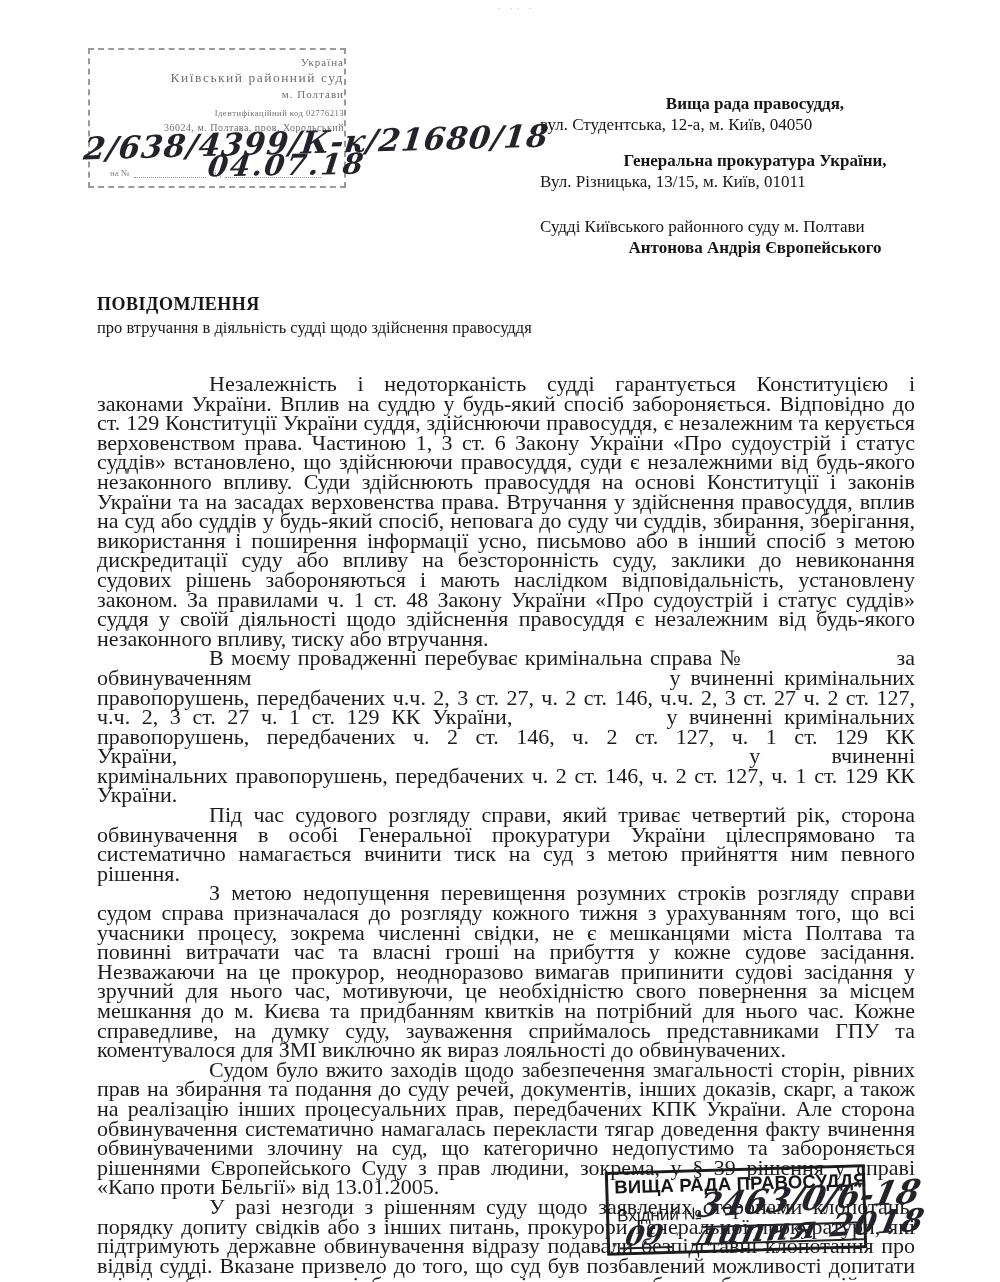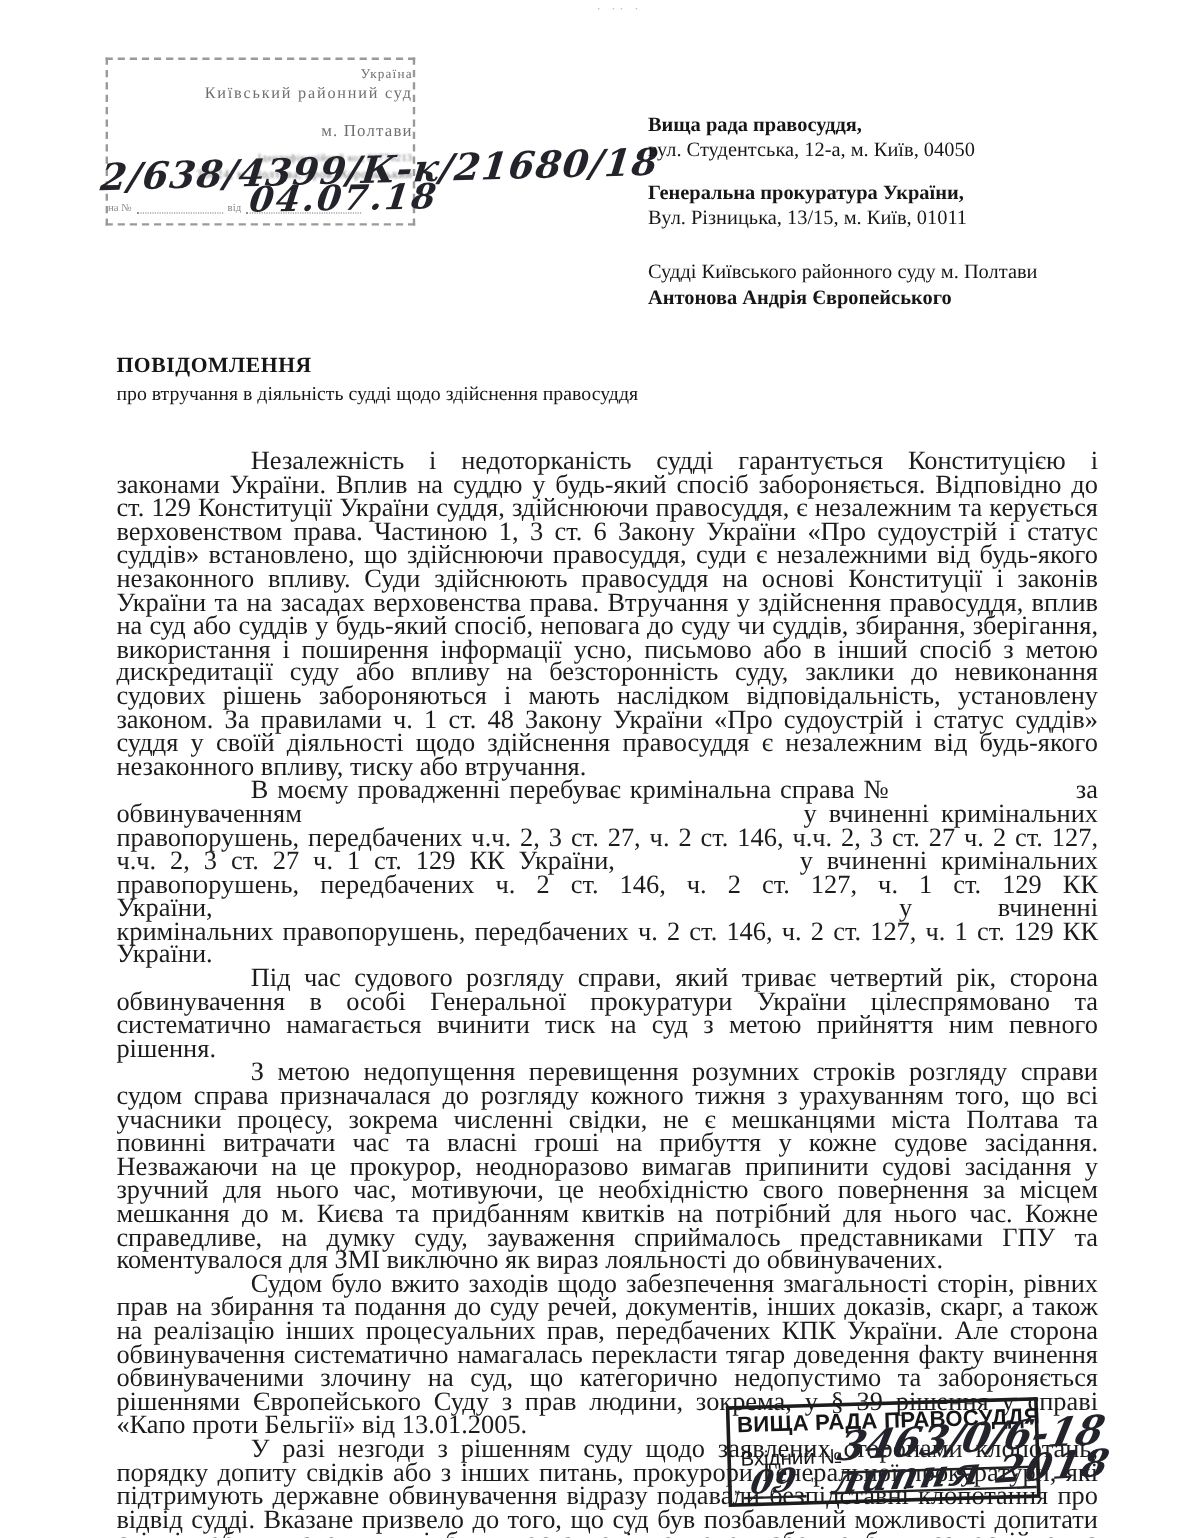--- a/index.html
+++ b/index.html
@@ -13,44 +13,44 @@
 
   
   .court-stamp {
     position:absolute; left:88px; top:48px; width:258px; height:140px;
     border:2px dashed #9a9a9a; box-sizing:border-box;
     text-align:right; color:#6f6f6f; filter:blur(0.5px);
     padding-top:6px;
   }
   .cs-country   { font-size:11px; letter-spacing:1px; }
   .cs-court     { font-size:13.5px; letter-spacing:1.5px; margin-top:2px; }
-  .cs-city      { font-size:14px; letter-spacing:1px; margin-top:16px; }
+  .cs-city      { font-size:11px; letter-spacing:1px; margin-top:2px; }
   .cs-id        { font-size:8.5px; letter-spacing:0.5px; margin-top:8px; filter:blur(0.7px); }
   .cs-addr      { font-size:10px; letter-spacing:0.5px; margin-top:4px; filter:blur(0.7px); }
   .cs-ref {
-    position:absolute; left:0; bottom:8px; width:240px;
+    position:absolute; left:20px; bottom:8px; width:240px;
     display:flex; align-items:flex-end; font-size:9px; color:#8a8a8a;
   }
   .lead { border-bottom:1.5px dotted #8f8f8f; height:10px; }
   .lead1 { width:72px; margin:0 4px; }
   .lead2 { width:96px; margin:0 4px; }
 
   
   .hw {
     position:absolute; font-family:"DejaVu Serif", serif; font-style:italic; font-weight:bold;
     color:#23232b; white-space:nowrap;
   }
   .hw-case { left:84px; top:124px; font-size:31px; letter-spacing:1px; transform:rotate(-1.6deg) skewX(-8deg); }
   .hw-date { left:208px; top:148px; font-size:29px; letter-spacing:2px; transform:rotate(-1deg) skewX(-8deg); }
 
   
   .recipients { position:absolute; left:540px; top:93px; width:430px; font-size:17px; line-height:21px; color:#161616; }
   .rec-group { margin-bottom:15px; }
   .rec-gap   { margin-bottom:24px;margin-top:12px; }
-  .bold { font-weight:bold; }
+  .bold { font-weight:bold;text-align:center; }
 
   
   .title-block { position:absolute; left:97px; top:294px; width:818px; color:#161616; }
   .doc-title    { font-size:18px; font-weight:bold; letter-spacing:0.5px; }
   .doc-subtitle { font-size:16.5px; margin-top:3px; }
 
   
   .doc-body {
     position:absolute; left:97px; top:374px; width:818px;
     font-size:22px; line-height:19.6px; text-align:justify; color:#1c1c1c;

